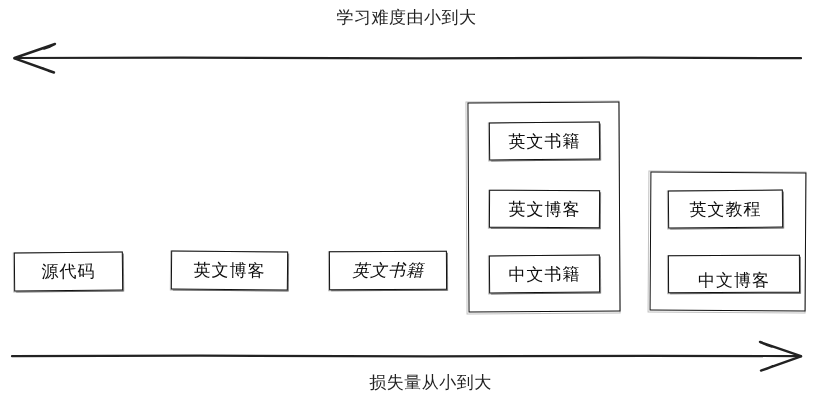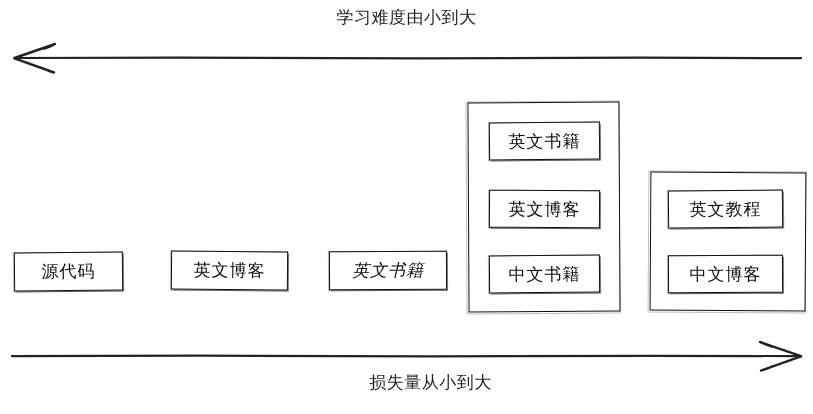--- a/index.html
+++ b/index.html
@@ -156,19 +156,19 @@
   <div class="node-box w5" style="left:489px; top:255px; width:111px; height:38px;">
     <span>中文书籍</span>
   </div>
 
   <div class="group-box w4" style="left:650px; top:172px; width:156px; height:139px;"></div>
 
   <div class="node-box w1" style="left:668px; top:190px; width:115px; height:38px;">
     <span>英文教程</span>
   </div>
 
-  <div class="node-box w3" style="left:668px; top:255px; width:115px; height:38px;">
+  <div class="node-box w3" style="left:668px; top:255px; width:132px; height:38px;align-items:flex-end;">
     <span>中文博客</span>
   </div>
 
   <div class="axis-label" id="label-bottom">损失量从小到大</div>
 
 </div>
 
 </body></html>

